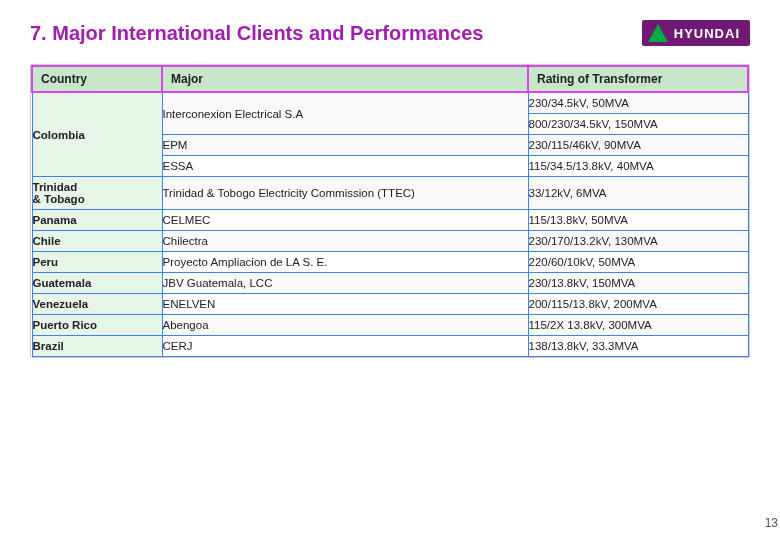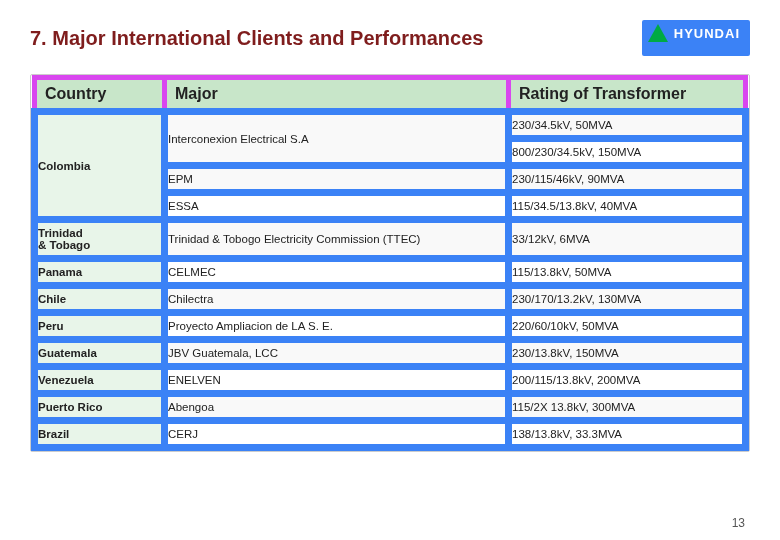--- a/index.html
+++ b/index.html
@@ -20,27 +20,27 @@
     }
     .header {
       display: flex;
       align-items: center;
       justify-content: space-between;
       margin-bottom: 18px;
     }
     .header-title {
       font-size: 20px;
       font-weight: bold;
-      color: #7f1d1d;
+      color: #a21caf;
     }
     .hyundai-logo {
       display: flex;
       align-items: center;
-      background: #3b82f6;
-      padding: 4px 10px 14px 6px;
+      background: #701a75;
+      padding: 4px 10px 4px 6px;
       border-radius: 2px;
     }
     .hyundai-triangle {
       width: 0;
       height: 0;
       border-left: 10px solid transparent;
       border-right: 10px solid transparent;
       border-bottom: 18px solid #00aa44;
       margin-right: 6px;
     }
@@ -59,46 +59,46 @@
     .table-container {
       border: 1px solid #ccc;
       border-radius: 2px;
     }
     table {
       width: 100%;
       border-collapse: collapse;
     }
     thead tr th {
       background: #c8e6c9;
-      border: 5px solid #d946ef;
+      border: 2px solid #d946ef;
       padding: 5px 8px;
       text-align: left;
       font-weight: bold;
-      font-size: 16px;
+      font-size: 12px;
     }
     tbody tr td {
-      border: 7px solid #3b82f6;
+      border: 1px solid #3b82f6;
       padding: 4px 0;
       font-size: 11.5px;
       vertical-align: middle;
     }
     tbody tr:nth-child(odd) td {
       background: #f9f9f9;
     }
     tbody tr:nth-child(even) td {
       background: #ffffff;
     }
     .country-cell {
       background: #e8f5e9 !important;
       font-weight: bold;
     }
     .page-number {
       position: absolute;
       bottom: 10px;
-      right: 35px;
+      right: 2px;
       font-size: 12px;
       color: #555;
     }
   </style>
 </head>
 <body>
 
 <div class="page">
   <div class="header">
     <span class="header-title">7. Major International Clients and Performances</span>
@@ -108,21 +108,21 @@
     </div>
   </div>
 
 
   <div class="table-container">
     <table>
       <thead>
         <tr>
           <th style="width:130px;">Country</th>
           <th>Major</th>
-          <th style="width:237px;">Rating of Transformer</th>
+          <th style="width:220px;">Rating of Transformer</th>
         </tr>
       </thead>
       <tbody id="table-body">
 
       <tr>
             <td class="country-cell" rowspan="4" style="white-space: pre-line;">Colombia</td>
             <td rowspan="2">Interconexion Electrical S.A</td>
             <td>230/34.5kV, 50MVA</td>
           </tr>
           <tr>

